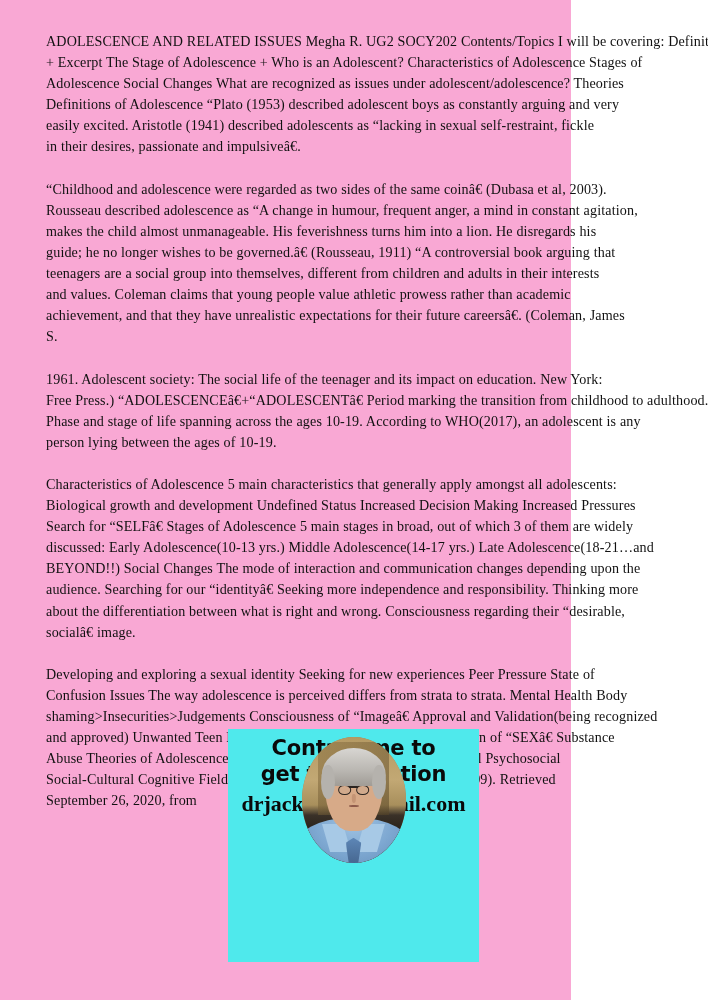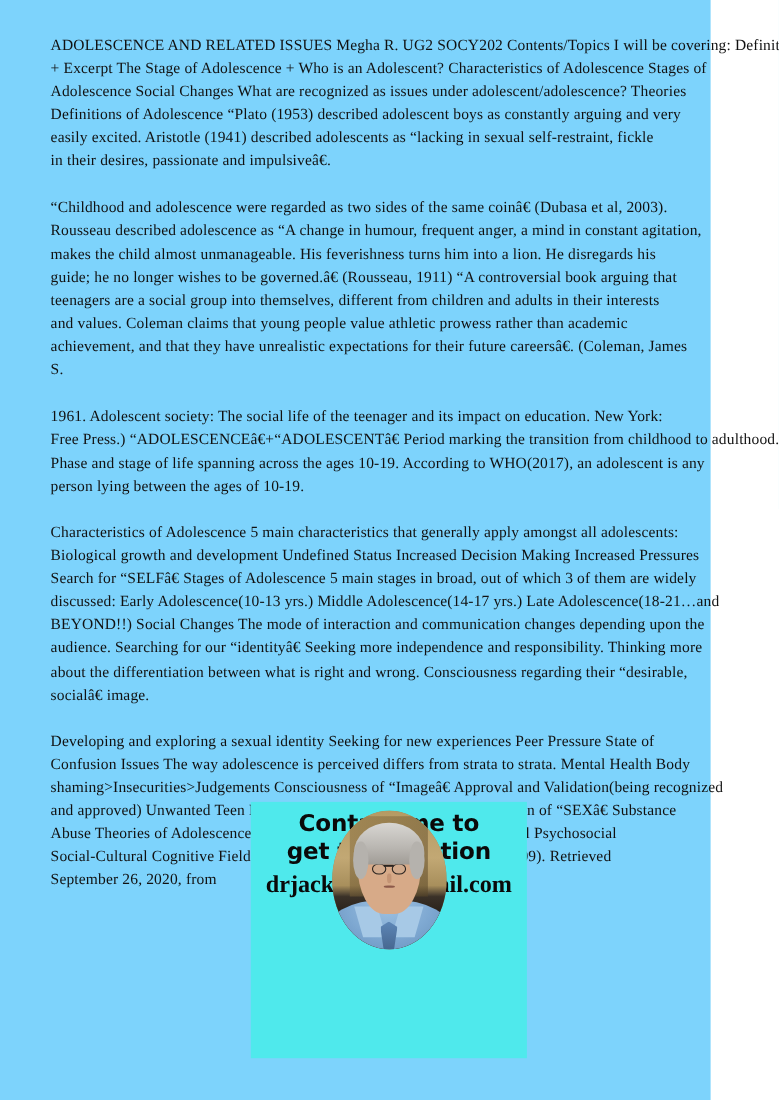--- a/index.html
+++ b/index.html
@@ -11,23 +11,23 @@
     width: 708px;
     height: 1000px;
     overflow: hidden;
     position: relative;
     font-family: "Liberation Serif", "DejaVu Serif", serif;
   }
 
   #page {
     position: absolute;
     left: 0; top: 0;
-    width: 646px;
+    width: 571px;
     height: 1000px;
-    background: #7dd3fc;
+    background: #f9a8d4;
   }
 
   #doc-body {
     position: absolute;
     left: 46px;
     top: 31px;
     width: 672px;
   }
 
   .para {

